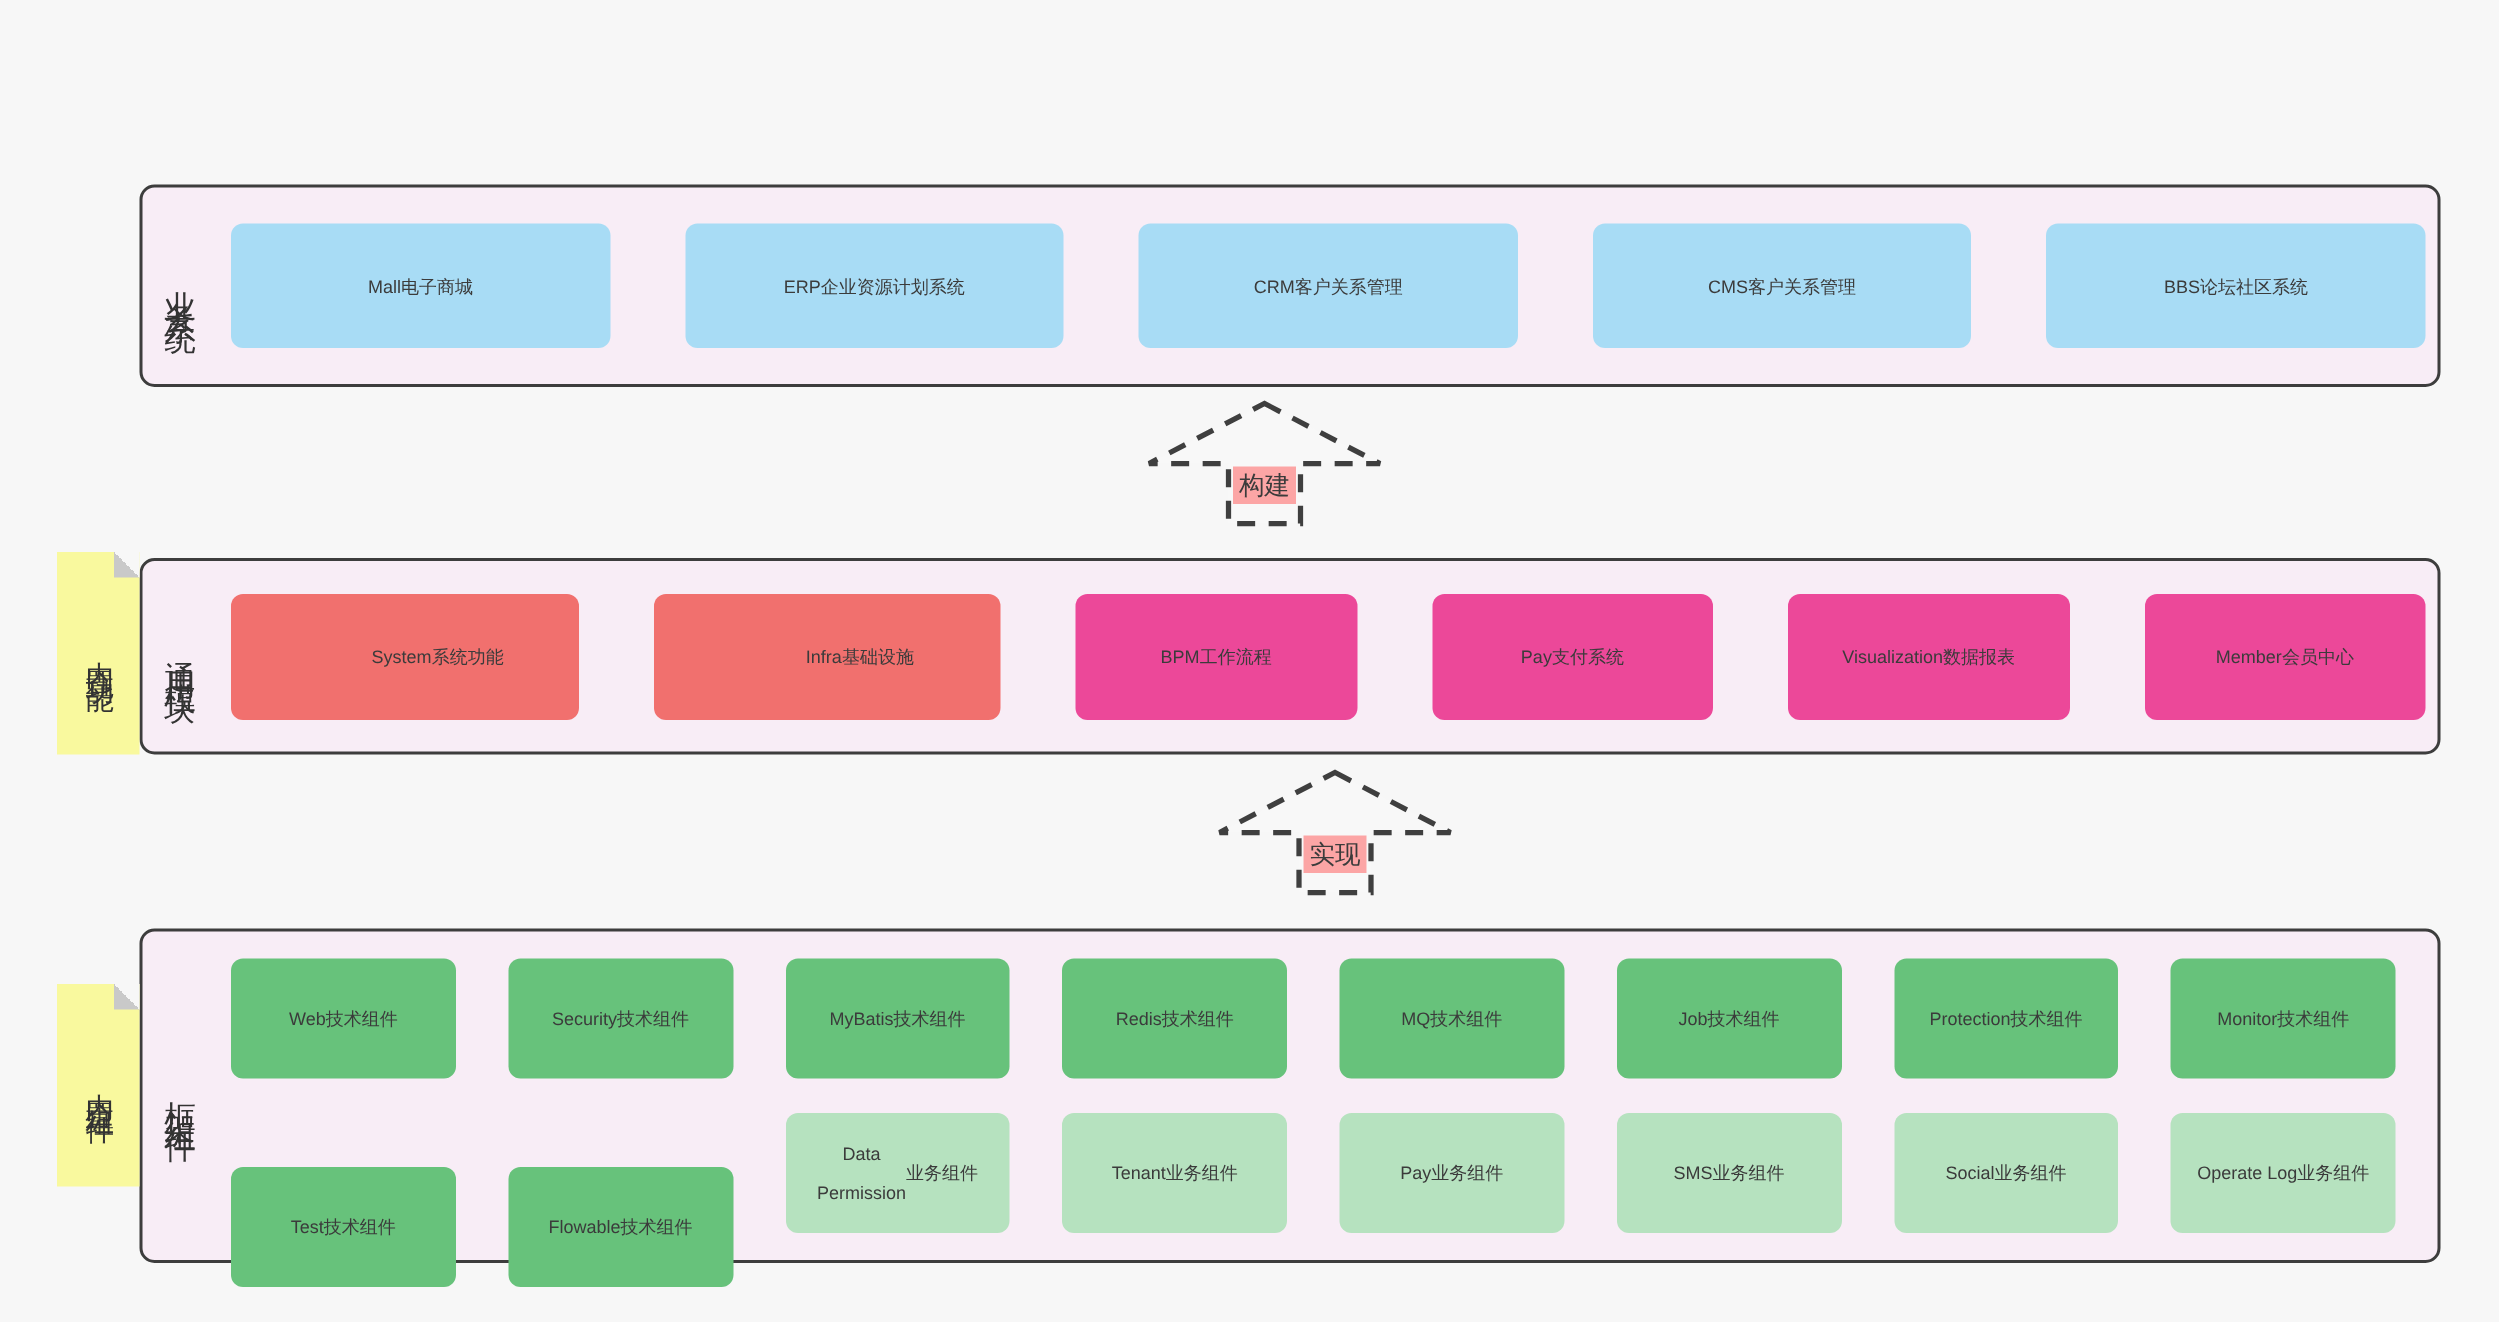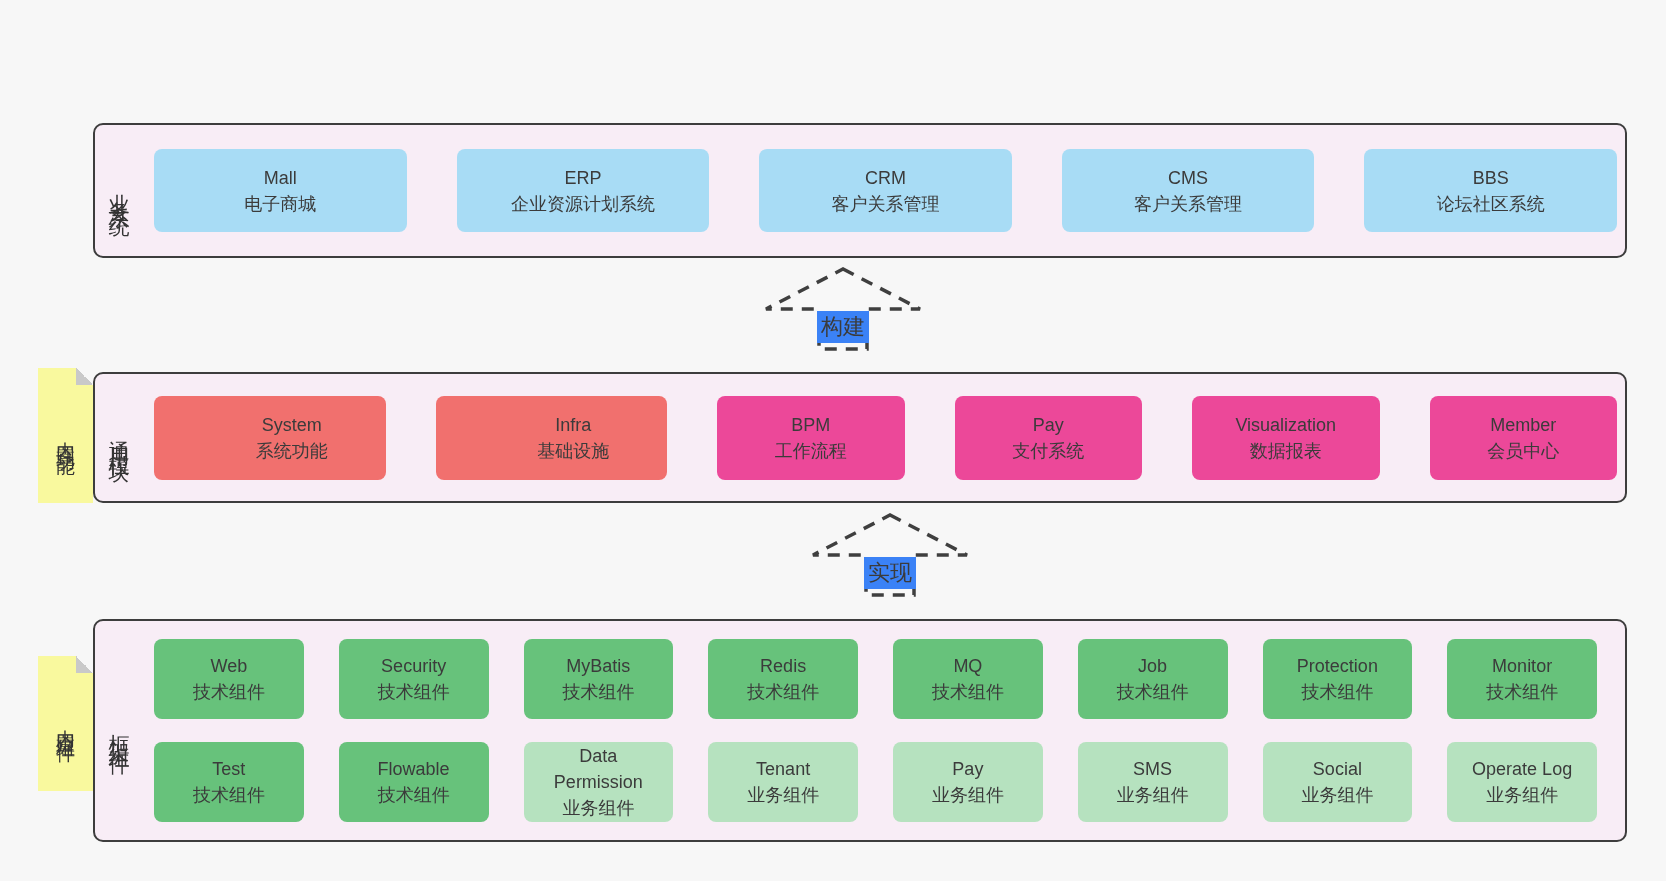--- a/index.html
+++ b/index.html
@@ -26,48 +26,48 @@
     position:absolute;left:59px;right:8px;top:0;bottom:0;
     display:flex;align-items:center;gap:50px;
   }
   .boxes-wrap3{
     position:absolute;left:59px;right:28px;top:0;bottom:0;
     display:flex;flex-direction:column;justify-content:center;gap:23px;
   }
   .frame-row{display:flex;gap:35px;width:100%;}
   .box{
     flex:1;border-radius:8px;
-    display:flex;flex-direction:column;justify-content:center;align-items:center;
-    text-align:center;font-size:18px;line-height:26px;color:#3b3b3b;
+    display:flex;flex-direction:row;justify-content:center;align-items:center;
+    text-align:center;font-size:12px;line-height:26px;color:#3b3b3b;
   }
   .h83{height:83px;} .h84{height:84px;} .h80{height:80px;}
   .blue{background:#a8dcf5;}
   .red{background:#f1706e;padding-left:44px;}
   .pink{background:#ec4899;}
-  .green{background:#67c27b;}
+  .green{background:#67c27b;margin-top:36px;}
   .lgreen{background:#b6e2bf;}
   .box .en{white-space:pre-line;}
   .sticky{
     position:absolute;left:38px;width:55px;height:135px;background:#f9f99e;
     display:flex;align-items:center;justify-content:center;z-index:1;
   }
   .sticky::after{
     content:"";position:absolute;top:0;right:0;width:17px;height:17px;
     background:linear-gradient(to bottom left,#f7f7f7 50%,#c9c9c9 50%);
   }
   .sticky1{top:368px;}
   .sticky2{top:656px;}
   .sticky .v-label{position:static;transform:none;font-size:19px;letter-spacing:5px;}
   .arrow{position:absolute;width:160px;height:86px;}
   .arrow1{left:763px;top:266px;}
   .arrow2{left:810px;top:512px;}
   .arrow svg{position:absolute;left:0;top:0;}
   .arrow-label{
     position:absolute;left:50%;top:45px;transform:translateX(-50%);
-    background:#3b82f6;font-size:22px;padding:1px 4px;white-space:nowrap;z-index:2;
+    background:#fca5a5;font-size:17px;padding:1px 4px;white-space:nowrap;z-index:2;
   }
 </style>
 </head>
 <body>
 
 <div class="section s1">
   <div class="v-label">业务系统</div>
   <div class="boxes-wrap">
     <div class="box blue h83">
       <span class="en">Mall</span>

